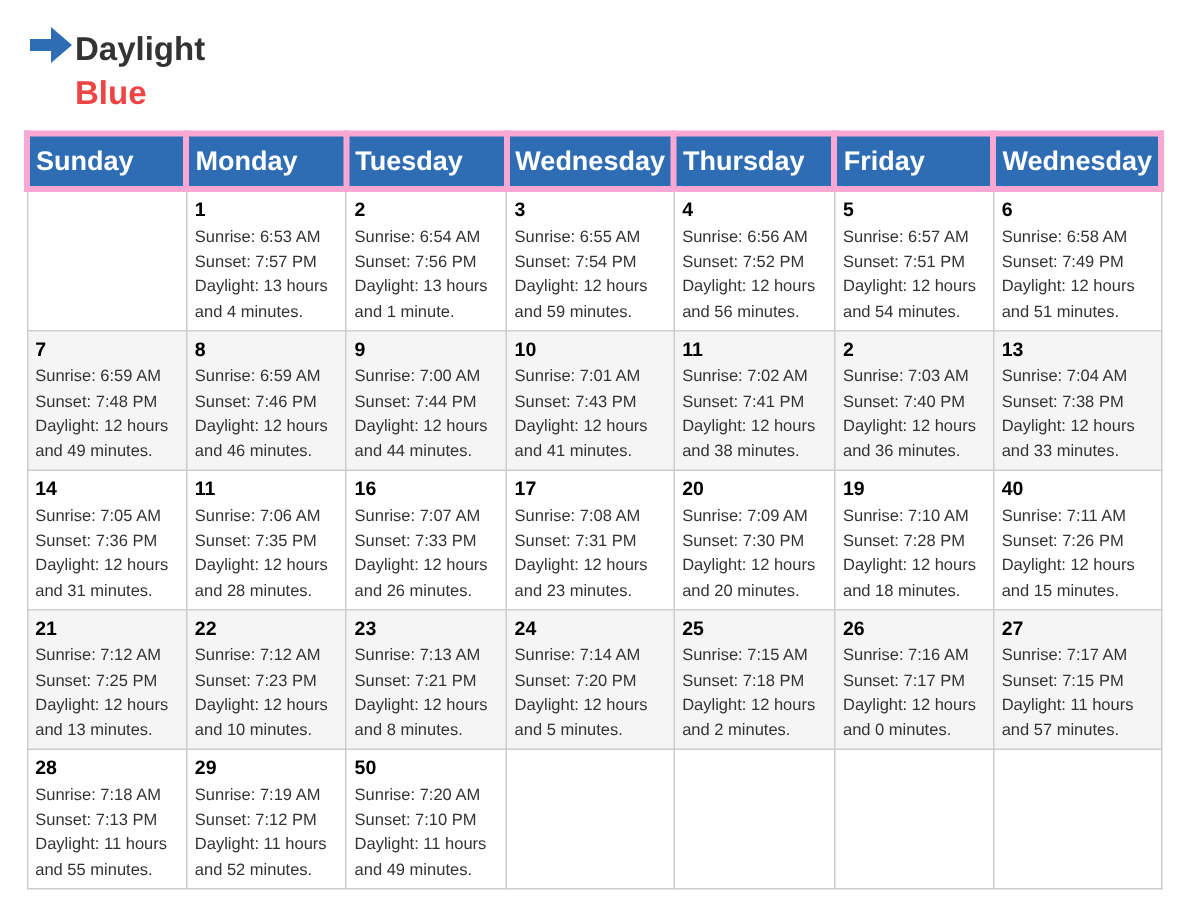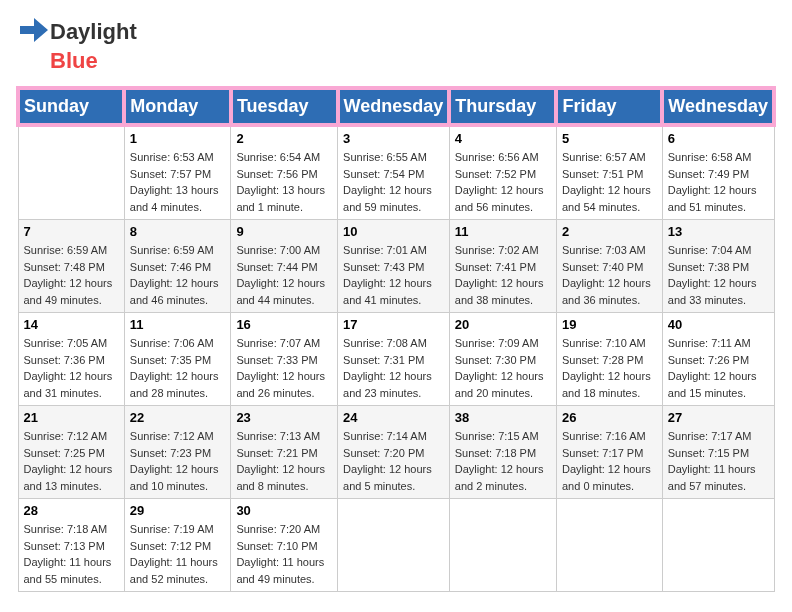--- a/index.html
+++ b/index.html
@@ -205,21 +205,21 @@
         </td>
         <td>
           <span class="day-num">23</span>
           <div class="day-info">Sunrise: 7:13 AM<br>Sunset: 7:21 PM<br>Daylight: 12 hours and 8 minutes.</div>
         </td>
         <td>
           <span class="day-num">24</span>
           <div class="day-info">Sunrise: 7:14 AM<br>Sunset: 7:20 PM<br>Daylight: 12 hours and 5 minutes.</div>
         </td>
         <td>
-          <span class="day-num">38</span>
+          <span class="day-num">25</span>
           <div class="day-info">Sunrise: 7:15 AM<br>Sunset: 7:18 PM<br>Daylight: 12 hours and 2 minutes.</div>
         </td>
         <td>
           <span class="day-num">26</span>
           <div class="day-info">Sunrise: 7:16 AM<br>Sunset: 7:17 PM<br>Daylight: 12 hours and 0 minutes.</div>
         </td>
         <td>
           <span class="day-num">27</span>
           <div class="day-info">Sunrise: 7:17 AM<br>Sunset: 7:15 PM<br>Daylight: 11 hours and 57 minutes.</div>
         </td>
@@ -227,21 +227,21 @@
       <tr>
         <td>
           <span class="day-num">28</span>
           <div class="day-info">Sunrise: 7:18 AM<br>Sunset: 7:13 PM<br>Daylight: 11 hours and 55 minutes.</div>
         </td>
         <td>
           <span class="day-num">29</span>
           <div class="day-info">Sunrise: 7:19 AM<br>Sunset: 7:12 PM<br>Daylight: 11 hours and 52 minutes.</div>
         </td>
         <td>
-          <span class="day-num">30</span>
+          <span class="day-num">50</span>
           <div class="day-info">Sunrise: 7:20 AM<br>Sunset: 7:10 PM<br>Daylight: 11 hours and 49 minutes.</div>
         </td>
         <td class="empty"></td>
         <td class="empty"></td>
         <td class="empty"></td>
         <td class="empty"></td>
       </tr>
     </tbody>
 </table>
 

